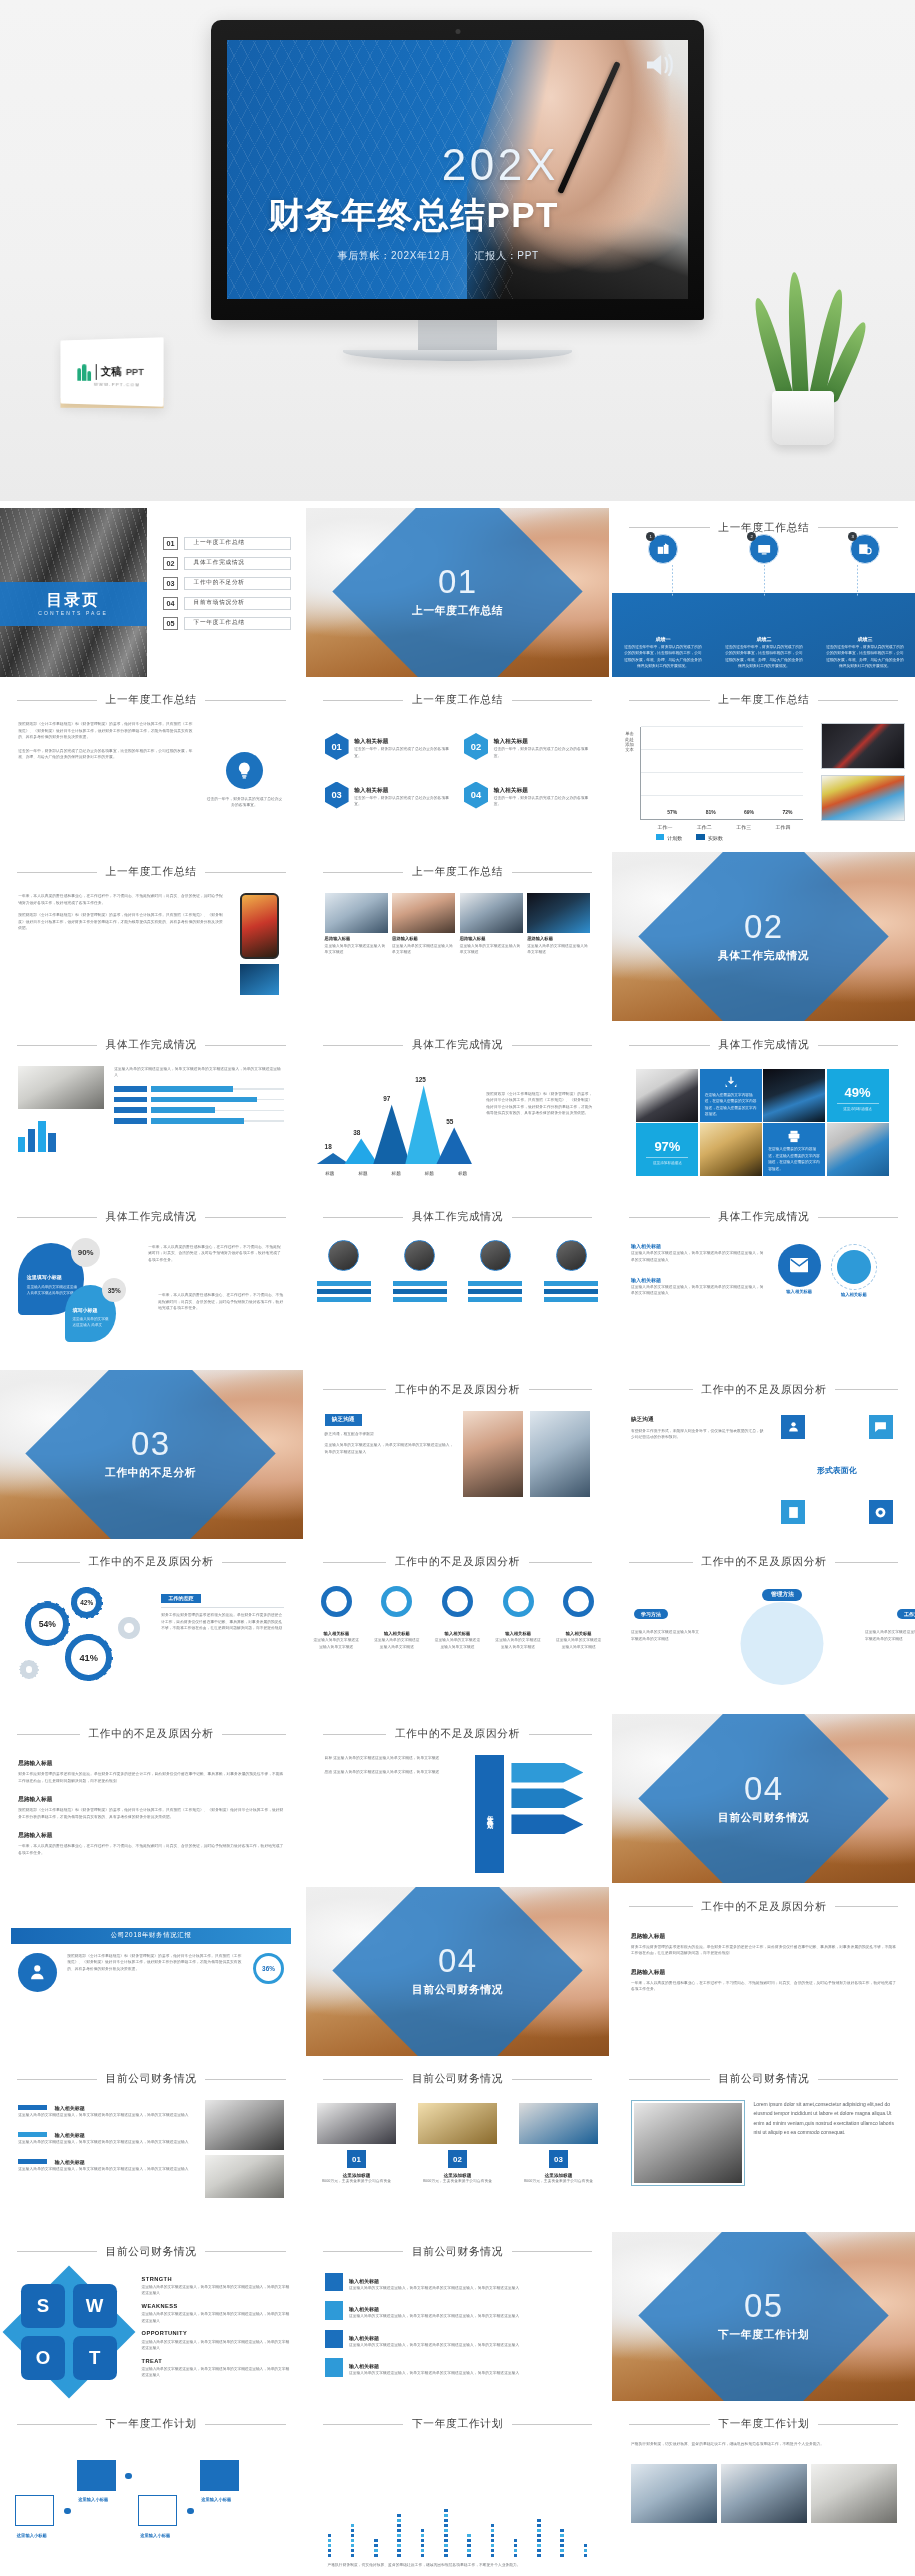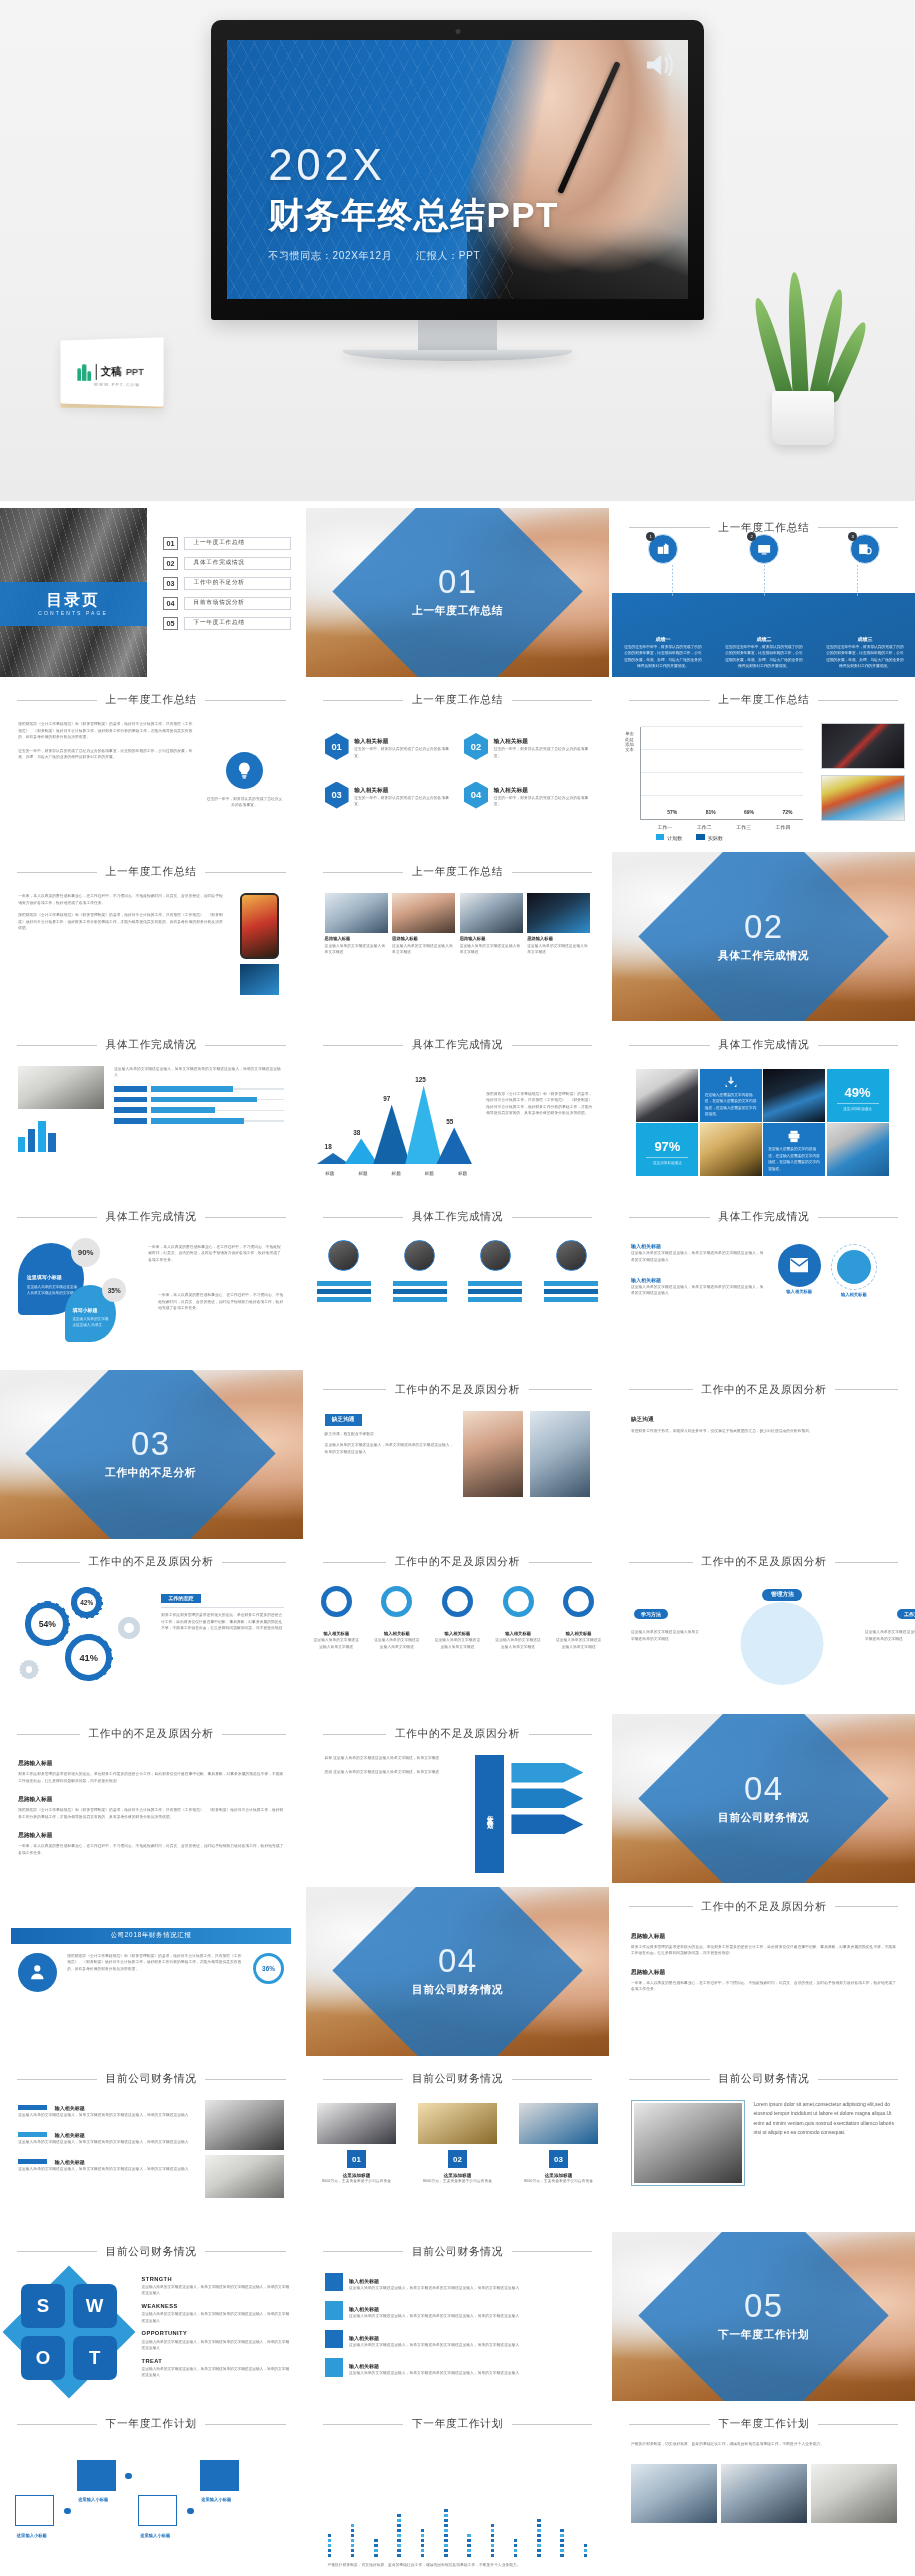--- a/index.html
+++ b/index.html
@@ -59,21 +59,21 @@
   .cover .veil2 {
     position:absolute; left:0; top:0; width:100%; height:100%;
     background:linear-gradient(102deg, rgba(18,92,166,.92) 0%, rgba(25,112,190,.85) 52%, rgba(25,112,190,0) 64%);
   }
   .cover .mesh {
     position:absolute; left:0; top:0; width:62%; height:100%; opacity:.20;
     background-image:
       repeating-linear-gradient(62deg, rgba(255,255,255,.55) 0 0.7px, transparent 0.7px 12px),
       repeating-linear-gradient(-62deg, rgba(255,255,255,.45) 0 0.7px, transparent 0.7px 12px);
   }
-  .cover-text { position:absolute; left:9%; top:40%; z-index:5; }
+  .cover-text { position:absolute; left:9%; top:40%; z-index:5;text-align:right; }
   .cover-year {
     font-size:44px; color:#eaf3fb; letter-spacing:3.6px; line-height:1;
     font-weight:300; text-shadow:0 1.4px 4.3px rgba(0,0,0,.2);
   }
   .cover-title {
     font-size:35px; color:#ffffff; font-weight:700; letter-spacing:1.4px;
     margin-top:4.3px; text-shadow:0 1.4px 5.7px rgba(0,0,0,.25);
   }
   .cover-meta { font-size:10px; color:#dbe9f7; margin-top:10px; letter-spacing:0.7px;}
   .cover-meta span { margin-right:20px; }
@@ -381,21 +381,21 @@
           <div class="speaker">
             <svg viewBox="0 0 46 42" width="33" height="30">
               <path d="M4 16h9l11-9v28l-11-9H4z" fill="#e9eef3"></path>
               <path d="M30 11c3 4 3 16 0 20M35 7c5 6 5 22 0 28" stroke="#e9eef3" stroke-width="3" fill="none" stroke-linecap="round"></path>
             </svg>
           </div>
           <div class="cover-text">
             <div class="cover-year">202X</div>
             <div class="cover-title">财务年终总结PPT</div>
             <div class="cover-meta">
-              <span>不习惯同志：202X年12月</span>
+              <span>事后算帐：202X年12月</span>
               <span>汇报人：PPT</span>
             </div>
           </div>
         </div>
       </div>
       <div class="stand-neck"></div>
       <div class="stand-base"></div>
     </div>
 
     <div class="brand">
@@ -917,20 +917,45 @@
       <div class="sl-head">
         <span class="ln"></span>
           <span class="tt">工作中的不足及原因分析</span>
           <span class="ln"></span>
       </div>
       <div class="body" style="display:flex;gap:11.4px">
         <div style="flex:1">
           <b class="h-sm">缺乏沟通</b>
           <p class="txt" style="margin-top:4.3px">有些财务工作流于形式，未能深入到业务环节，仅仅满足于报表数据的汇总，缺少对经营活动的分析和预判。</p>
         </div>
+        <div style="width:120px;position:relative">
+          <span style="position:absolute;left:4.3px;top:4.3px;width:24px;height:24px;background:#1b6fbd;display:flex;align-items:center;justify-content:center">
+            <svg width="13" height="13" viewBox="0 0 24 24" fill="#fff">
+                <circle cx="12" cy="8" r="4"></circle>
+                <path d="M4 21c0-4.4 3.6-7 8-7s8 2.6 8 7z"></path>
+              </svg>
+            </span>
+          <span style="position:absolute;right:4.3px;top:4.3px;width:24px;height:24px;background:#2e9ad8;display:flex;align-items:center;justify-content:center">
+            <svg width="13" height="13" viewBox="0 0 24 24" fill="#fff">
+                <path d="M2 4h20v13H8l-6 5z"></path>
+              </svg>
+            </span>
+          <span style="position:absolute;left:4.3px;bottom:4.3px;width:24px;height:24px;background:#2e9ad8;display:flex;align-items:center;justify-content:center">
+            <svg width="13" height="13" viewBox="0 0 24 24" fill="#fff">
+                <rect x="4" y="2" width="16" height="20"></rect>
+              </svg>
+            </span>
+          <span style="position:absolute;right:4.3px;bottom:4.3px;width:24px;height:24px;background:#1b6fbd;display:flex;align-items:center;justify-content:center">
+            <svg width="13" height="13" viewBox="0 0 24 24" fill="#fff">
+                <circle cx="12" cy="12" r="9"></circle>
+                <circle cx="12" cy="12" r="4" fill="#1b6fbd"></circle>
+              </svg>
+            </span>
+          <span style="position:absolute;left:50%;top:50%;transform:translate(-50%,-50%);font-size:7.9px;font-weight:700;color:#1b6fbd;white-space:nowrap">形式表面化</span>
+        </div>
       </div>
     </div>
 
     <div class="slide">
       <div class="sl-head">
         <span class="ln"></span>
           <span class="tt">工作中的不足及原因分析</span>
           <span class="ln"></span>
       </div>
       <div class="body">

